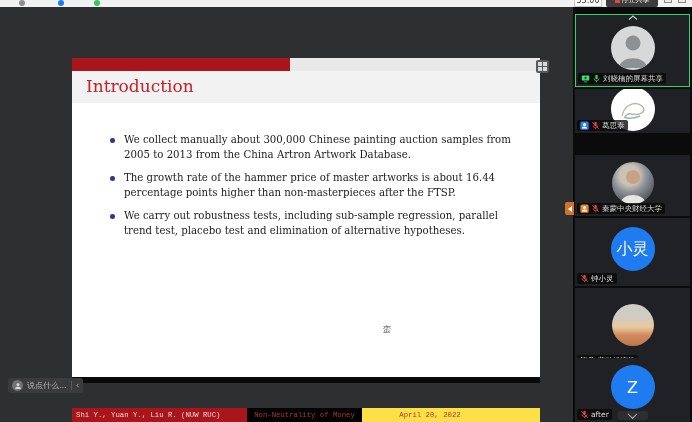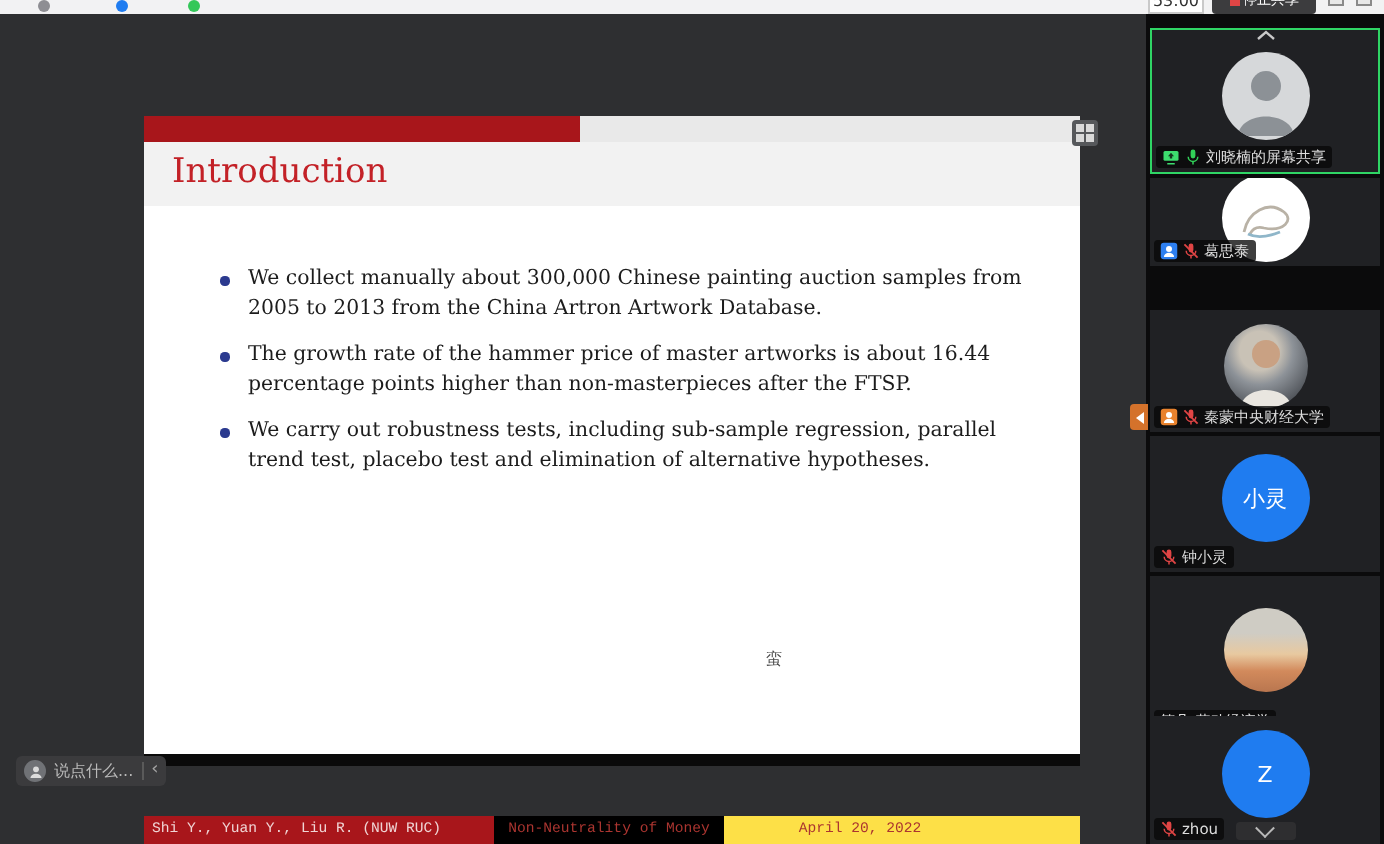--- a/index.html
+++ b/index.html
@@ -44,21 +44,21 @@
   .tile { position:absolute; left:2px; width:115px; background:#202124; overflow:hidden;text-align:center; }
   .tile.active { border:1.5px solid #2fd565; }
   .tile:nth-of-type(1){ top:14px; height:73px; }
   .tile:nth-of-type(2){ top:89px; height:44px;padding-left:44px; }
   .tile:nth-of-type(3){ top:155px; height:61px; }
   .tile:nth-of-type(4){ top:218px; height:68px; }
   .tile:nth-of-type(5){ top:288px; height:80px; }
   .tile:nth-of-type(6){ top:358px; height:64px; }
   .avatar { position:absolute; left:50%; top:46%; transform:translate(-50%,-50%); border-radius:50%; overflow:hidden; display:flex; align-items:center; justify-content:center; }
   .avatar.sz { width:44px; height:44px; }
-  .avatar.text-av { color:#fff; font-size:11px; }
+  .avatar.text-av { color:#fff; font-size:16px; }
   .name-tag { position:absolute; left:2px; bottom:2px; max-width:110px; background:rgba(8,8,8,.78); border-radius:2px; padding:1px 3px; display:flex; align-items:center; gap:2px; color:#ddd; font-size:7.5px; line-height:9px; white-space:nowrap; overflow:hidden; }
   .name-tag svg { flex:0 0 auto; }
   .caret-up { position:absolute; left:50%; top:0; transform:translateX(-50%); }
   .more-btn { position:absolute; left:50%; bottom:2px; transform:translateX(-50%); width:30px; height:9px; background:#2e2e30; border-radius:2px; display:flex; align-items:center; justify-content:center; }
   .chev { width:7px; height:7px; border-right:1.5px solid #b9b9b9; border-bottom:1.5px solid #b9b9b9; }
   .chev.down { transform:rotate(45deg) translate(-1px,-1px); }
   .collapse-tab { position:absolute; left:565px; top:202px; width:9px; height:13px; background:#d4722b; border-radius:2px 0 0 2px; z-index:6; display:flex; align-items:center; justify-content:center; }
   .collapse-tab .tri { width:0; height:0; border-top:3px solid transparent; border-bottom:3px solid transparent; border-right:4px solid #fff; }
 
   
@@ -211,21 +211,21 @@
         <div class="avatar sz text-av" style="background:#1f7cf0;">
           <span>Z</span>
         </div>
         <div class="name-tag">
           <svg width="9" height="9" viewBox="0 0 12 12">
   <rect x="4.4" y="1" width="3.2" height="6" rx="1.6" fill="#e04545"></rect>
   <path d="M2.8 5.8 a3.2 3.2 0 0 0 6.4 0" fill="none" stroke="#e04545" stroke-width="1"></path>
   <line x1="6" y1="9" x2="6" y2="11" stroke="#e04545" stroke-width="1"></line>
   <line x1="1.6" y1="1.6" x2="10.4" y2="10.4" stroke="#e04545" stroke-width="1.2"></line>
 </svg>
-          <span>zhou</span>
+          <span>after</span>
         </div>
         <div class="more-btn">
           <span class="chev down"></span>
         </div>
       </div>
     </div>
   <div class="collapse-tab">
       <span class="tri"></span>
     </div>
 

